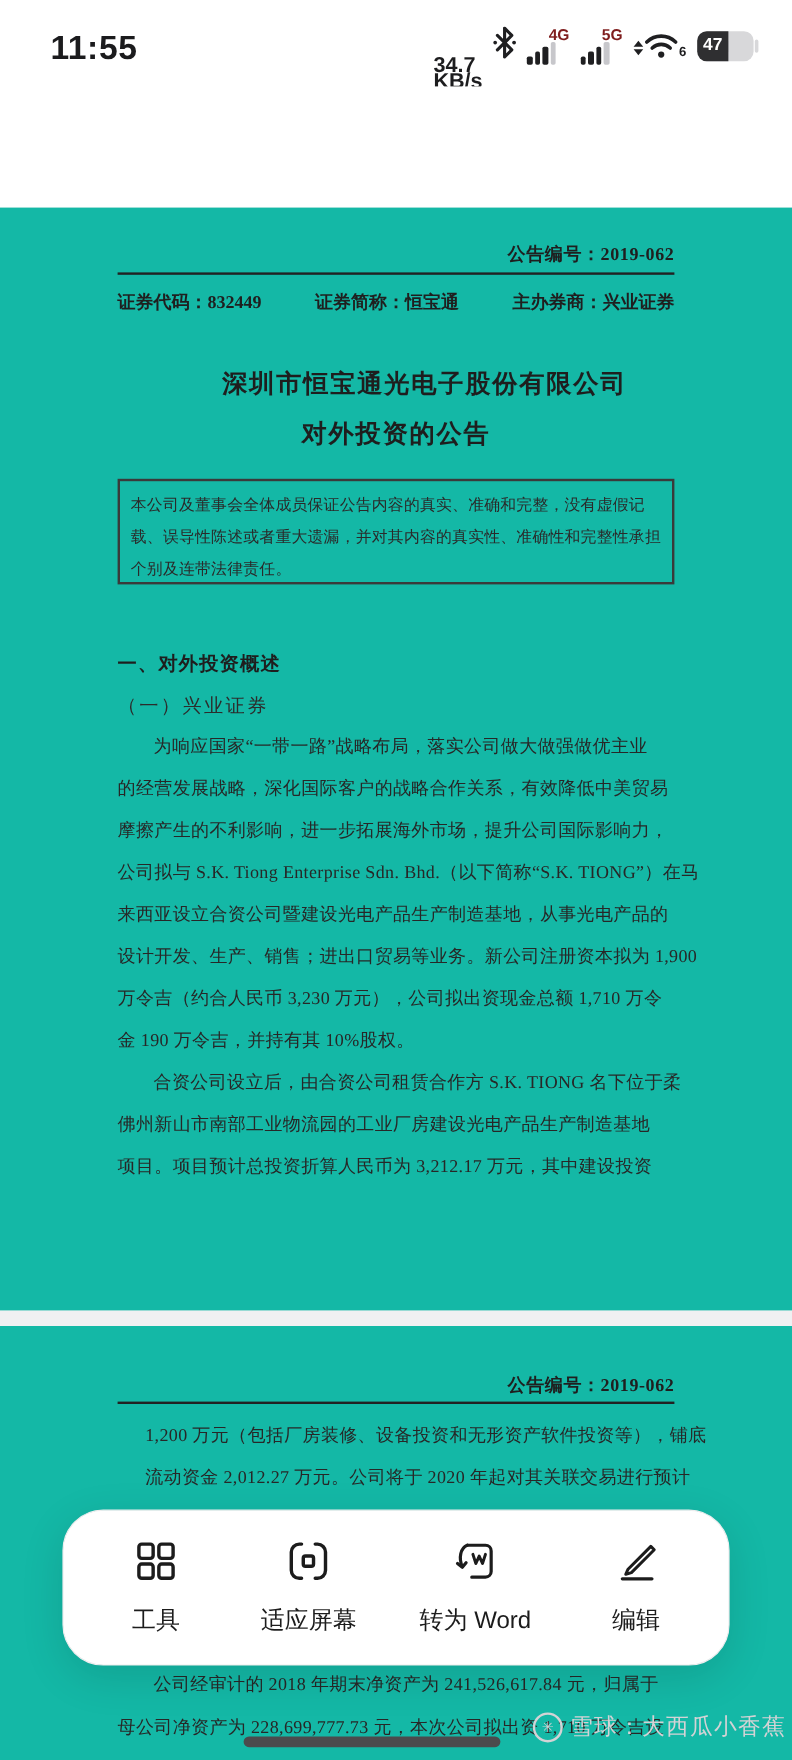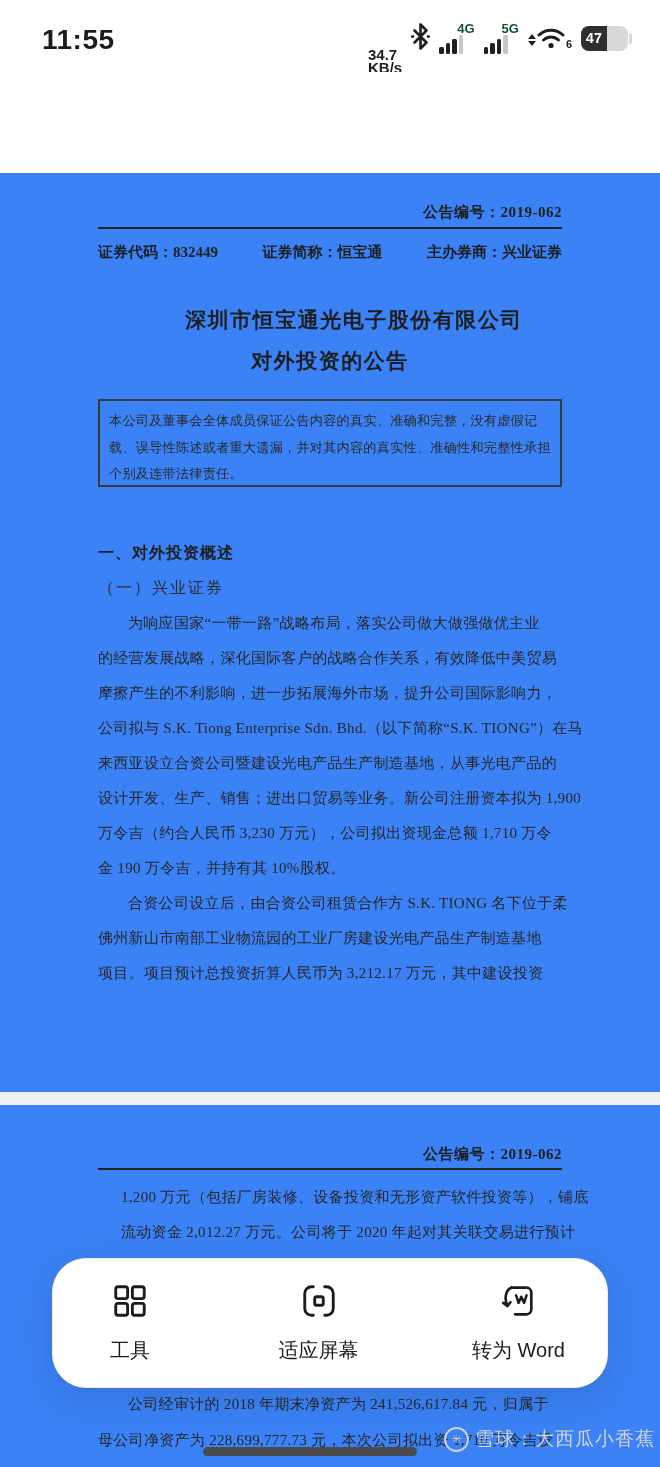--- a/index.html
+++ b/index.html
@@ -5,23 +5,23 @@
   html,body{margin:0;padding:0;}
   body{
     width:660px;height:1467px;position:relative;background:#ffffff;overflow:hidden;
     font-family:"Liberation Sans","DejaVu Sans",sans-serif;color:#1c1c1c;
   }
   .serif{font-family:"Liberation Serif","DejaVu Serif",serif;}
   
   .status-bar{position:absolute;top:0;left:0;right:0;height:72px;}
   .sb-time{position:absolute;left:42px;top:24px;font-size:28px;font-weight:600;color:#1b1b1d;letter-spacing:.5px;}
   .sb-right{position:absolute;right:32px;top:18px;display:flex;align-items:center;gap:9px;height:40px;}
-  .sb-speed{font-size:15px;line-height:13px;font-weight:700;color:#1d1d1f;text-align:left;margin-top:45px;}
+  .sb-speed{font-size:18px;line-height:13px;font-weight:700;color:#1d1d1f;text-align:left;margin-top:45px;}
   .sig{display:flex;flex-direction:column;align-items:flex-start;}
-  .sig .lbl{font-size:13px;font-weight:700;line-height:11px;color:#14532d;margin-left:18px;}
+  .sig .lbl{font-size:13px;font-weight:700;line-height:11px;color:#7f1d1d;margin-left:18px;}
   .bars{display:flex;align-items:flex-end;gap:2px;margin-top:1px;}
   .bars i{display:block;width:4.5px;border-radius:1.5px;background:#1f1f21;}
   .bars i:nth-child(1){height:7px;}.bars i:nth-child(2){height:11px;}
   .bars i:nth-child(3){height:15px;}.bars i:nth-child(4){height:19px;background:#c7c7cb;}
   .wifi{display:flex;align-items:flex-end;gap:1px;}
   .wifi .arrows{display:flex;flex-direction:column;gap:2px;margin-bottom:3px;}
   .wifi .arrows b{display:block;width:0;height:0;border-left:4px solid transparent;border-right:4px solid transparent;}
   .wifi .arrows b.up{border-bottom:5px solid #1f1f21;}
   .wifi .arrows b.dn{border-top:5px solid #1f1f21;}
   .wifi .wnum{font-size:11px;font-weight:700;line-height:10px;color:#1d1d1f;}
@@ -30,21 +30,21 @@
   .battery .fill{position:absolute;left:0;top:0;bottom:0;width:55%;border-radius:8px 0 0 8px;background:#2f2f31;}
   .battery .pct{position:absolute;left:0;top:0;width:55%;height:100%;display:flex;align-items:center;justify-content:center;color:#fff;font-size:14.5px;font-weight:700;}
   
   .app-header{position:absolute;top:72px;left:0;right:0;height:101px;background:#fff;border-bottom:1px solid #f2f2f2;}
   .back-btn{position:absolute;left:42px;top:102px;width:64px;height:44px;}
   .hdr-title{position:absolute;left:50%;top:103px;transform:translateX(-53%);font-size:35px;font-weight:700;color:#141414;white-space:nowrap;letter-spacing:1px;}
   .search-btn{position:absolute;left:486px;top:98px;width:48px;height:48px;}
   .menu-btn{position:absolute;left:580px;top:100px;width:36px;height:48px;display:flex;flex-direction:column;align-items:center;justify-content:center;gap:8px;}
   .menu-btn i{display:block;width:6px;height:6px;border-radius:50%;background:#222;}
   
-  .doc{position:absolute;top:173px;left:0;right:0;bottom:0;background:#3b82f6;}
+  .doc{position:absolute;top:173px;left:0;right:0;bottom:0;background:#14b8a6;}
   .doc *{box-sizing:border-box;}
   .abs{position:absolute;}
   .ann-no{left:98px;width:464px;text-align:right;font-weight:700;font-size:15px;color:#1f1f1f;letter-spacing:.5px;}
   .rule{left:98px;width:464px;height:2px;background:#222;}
   .codes-row{left:98px;width:464px;display:flex;justify-content:space-between;font-weight:700;font-size:15px;color:#1f1f1f;}
   .doc-title{left:0;width:660px;text-align:center;font-weight:700;font-size:21px;color:#1e1e1e;letter-spacing:1.5px;}
   .disc-box{left:98px;width:464px;height:88px;border:2px solid #3a3a3a;padding:7px 9px 0 9px;}
   .disc-box .dline{line-height:26.5px;font-size:13.2px;letter-spacing:.2px;white-space:nowrap;color:#2a2a2a;}
   .sec-heading{left:98px;font-weight:700;font-size:16px;color:#1e1e1e;letter-spacing:1px;}
   .sub-heading{left:98px;font-size:16px;color:#2c2c2c;letter-spacing:2px;}
@@ -209,20 +209,27 @@
   </div>
   <div class="tb-item">
     <svg width="38" height="38" viewBox="0 0 40 40">
       <path d="M13 6 H29 A5 5 0 0 1 34 11 V29 A5 5 0 0 1 29 34 H17" stroke="#1c1c1c" stroke-width="2.8" fill="none" stroke-linecap="round"></path>
       <path d="M13 6 C7 8.5, 5.5 17, 8.5 24.5" stroke="#1c1c1c" stroke-width="2.8" fill="none" stroke-linecap="round"></path>
       <path d="M4.5 22 L8.7 25.3 L12 21.3" stroke="#1c1c1c" stroke-width="2.8" fill="none" stroke-linecap="round" stroke-linejoin="round"></path>
       <path d="M18 14 L20.6 22 L23.5 15.5 L26.4 22 L29 14" stroke="#1c1c1c" stroke-width="2.6" fill="none" stroke-linecap="round" stroke-linejoin="round"></path>
     </svg>
     <span class="tb-label">转为 Word</span>
   </div>
+  <div class="tb-item">
+    <svg width="38" height="38" viewBox="0 0 40 40">
+      <path d="M13 27 L28 12 L33 7 L36 10 L31 15 L16 30 L11 31.5 Z" stroke="#1c1c1c" stroke-width="2.6" fill="none" stroke-linejoin="round"></path>
+      <path d="M8 35.5 H34" stroke="#1c1c1c" stroke-width="2.8" stroke-linecap="round"></path>
+    </svg>
+    <span class="tb-label">编辑</span>
+  </div>
 </div>
 
 <div class="home-indicator"></div>
 
 <div class="watermark">
   <span class="wm-circle">✳</span>
   <span class="wm-text">雪球：大西瓜小香蕉</span>
 </div>
 
 </body></html>

